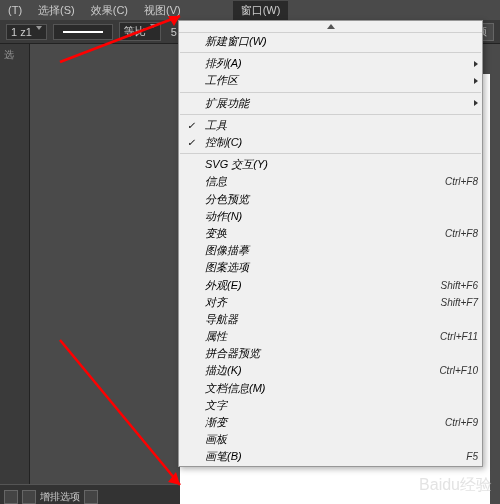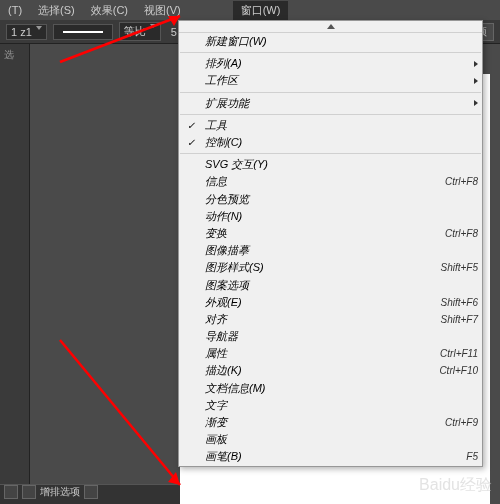--- a/index.html
+++ b/index.html
@@ -11,21 +11,21 @@
     
     .toolbar { height: 24px; background: #3a3a3a; border-bottom: 1px solid #222; display: flex; align-items: center; gap: 6px; padding: 0 6px; color: #ccc; }
     .dropdown-small { background: #2a2a2a; border: 1px solid #555; padding: 1px 4px; display: flex; gap: 4px; font-size: 10px; }
     .chevron { width: 0; height: 0; border-left: 3px solid transparent; border-right: 3px solid transparent; border-top: 4px solid #999; }
     .stroke-widget { width: 60px; height: 16px; background: #2a2a2a; border: 1px solid #555; display: flex; align-items: center; justify-content: center; }
     .stroke-line { width: 40px; height: 2px; background: #fff; }
     .selection-btn { background: #4a4a4a; border: 1px solid #666; padding: 1px 6px; color: #ccc; font-size: 10px; }
     
     .left-panel { position: absolute; top: 44px; left: 0; width: 30px; height: 460px; background: #3a3a3a; border-right: 1px solid #222; }
     .left-panel-label { color: #999; padding: 4px; font-size: 10px; }
-    .bottom-controls { position: absolute; bottom: 0; left: 0; width: 180px; height: 20px; background: #333; border-top: 1px solid #555; display: flex; align-items: flex-start; gap: 4px; padding: 0 4px; }
+    .bottom-controls { position: absolute; bottom: 0; left: 0; width: 180px; height: 20px; background: #333; border-top: 1px solid #555; display: flex; align-items: flex-end; gap: 4px; padding: 0 4px; }
     .nav-btn { width: 14px; height: 14px; background: #444; border: 1px solid #666; }
     
     .canvas-area { position: absolute; top: 44px; left: 30px; right: 0; bottom: 0; background: #4a4a4a; }
     .canvas { position: absolute; top: 30px; left: 150px; width: 310px; height: 430px; background: #fff; }
     
     .dropdown-menu { position: absolute; top: 20px; left: 178px; width: 305px; background: #f0f0f0; border: 1px solid #979797; box-shadow: 2px 2px 6px rgba(0,0,0,0.3); z-index: 100; }
     .menu-scroll-top { height: 12px; display: flex; align-items: center; justify-content: center; border-bottom: 1px solid #d0d0d0; }
     .menu-scroll-arrow { width: 0; height: 0; border-left: 4px solid transparent; border-right: 4px solid transparent; border-bottom: 5px solid #555; }
     .menu-item { display: flex; align-items: center; height: 17.2px; padding: 0 4px 0 26px; color: #000; position: relative; font-style: italic; }
     .menu-item-label { flex: 1; }
@@ -132,40 +132,39 @@
         <span class="menu-item-label">动作(N)</span>
       </div>
       <div class="menu-item">
         <span class="menu-item-label">变换</span>
         <span class="menu-item-shortcut">Ctrl+F8</span>
       </div>
       <div class="menu-item">
         <span class="menu-item-label">图像描摹</span>
       </div>
       <div class="menu-item">
-        <span class="menu-item-label">图形样式(S)</span>
-        <span class="menu-item-shortcut">Shift+F5</span>
-      </div>
-      <div class="menu-item">
         <span class="menu-item-label">图案选项</span>
       </div>
       <div class="menu-item">
         <span class="menu-item-label">外观(E)</span>
         <span class="menu-item-shortcut">Shift+F6</span>
       </div>
       <div class="menu-item">
         <span class="menu-item-label">对齐</span>
         <span class="menu-item-shortcut">Shift+F7</span>
       </div>
       <div class="menu-item">
         <span class="menu-item-label">导航器</span>
       </div>
       <div class="menu-item">
         <span class="menu-item-label">属性</span>
         <span class="menu-item-shortcut">Ctrl+F11</span>
+      </div>
+      <div class="menu-item">
+        <span class="menu-item-label">拼合器预览</span>
       </div>
       <div class="menu-item">
         <span class="menu-item-label">描边(K)</span>
         <span class="menu-item-shortcut">Ctrl+F10</span>
       </div>
       <div class="menu-item">
         <span class="menu-item-label">文档信息(M)</span>
       </div>
       <div class="menu-item">
         <span class="menu-item-label">文字</span>

